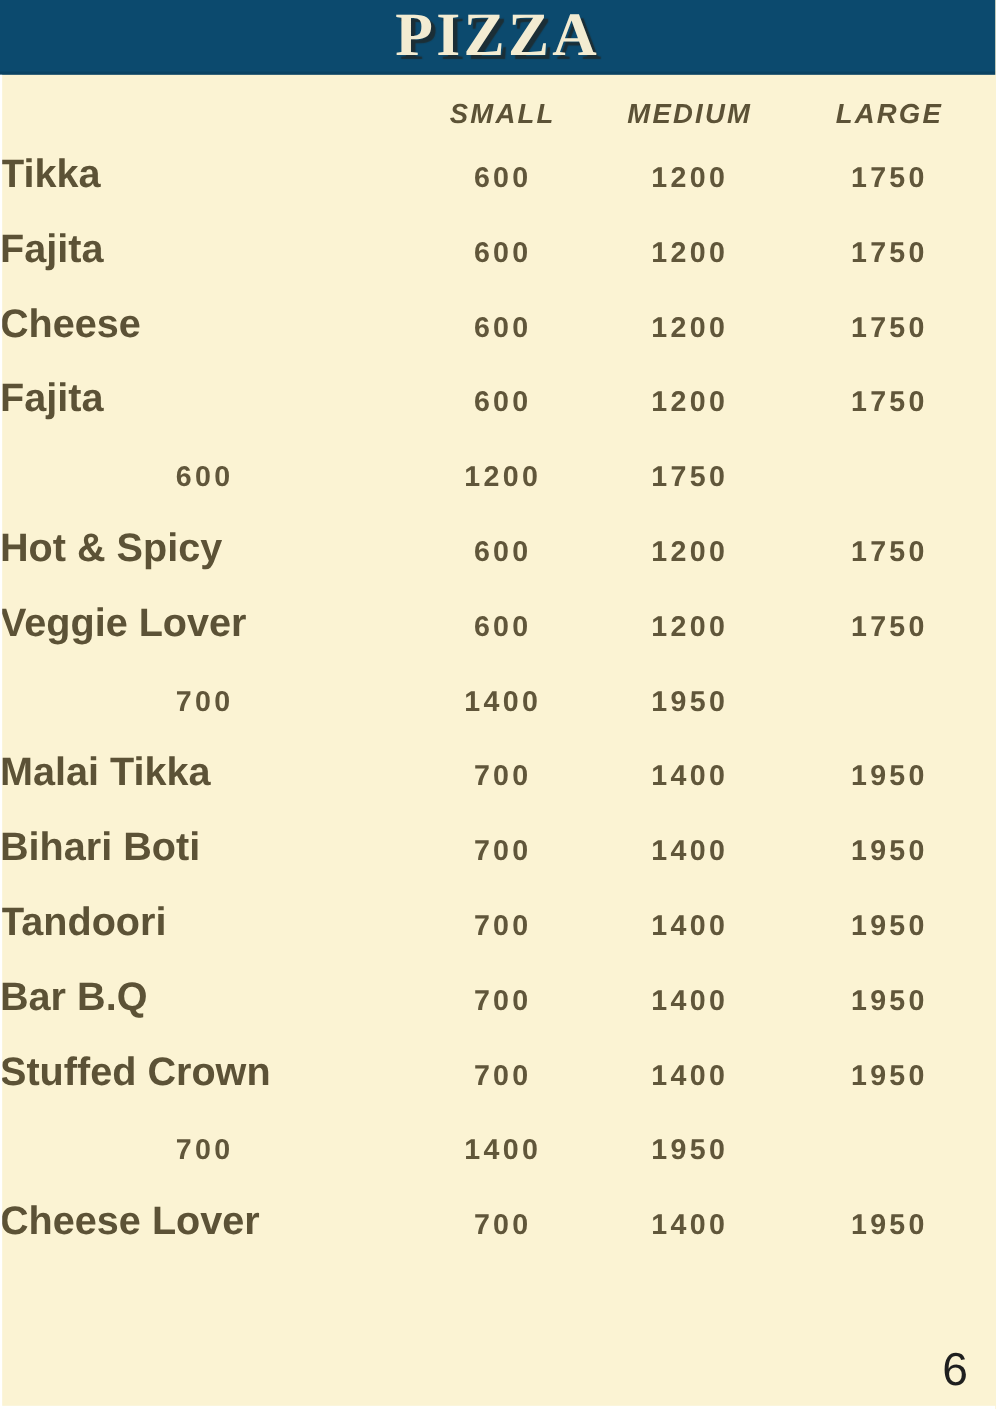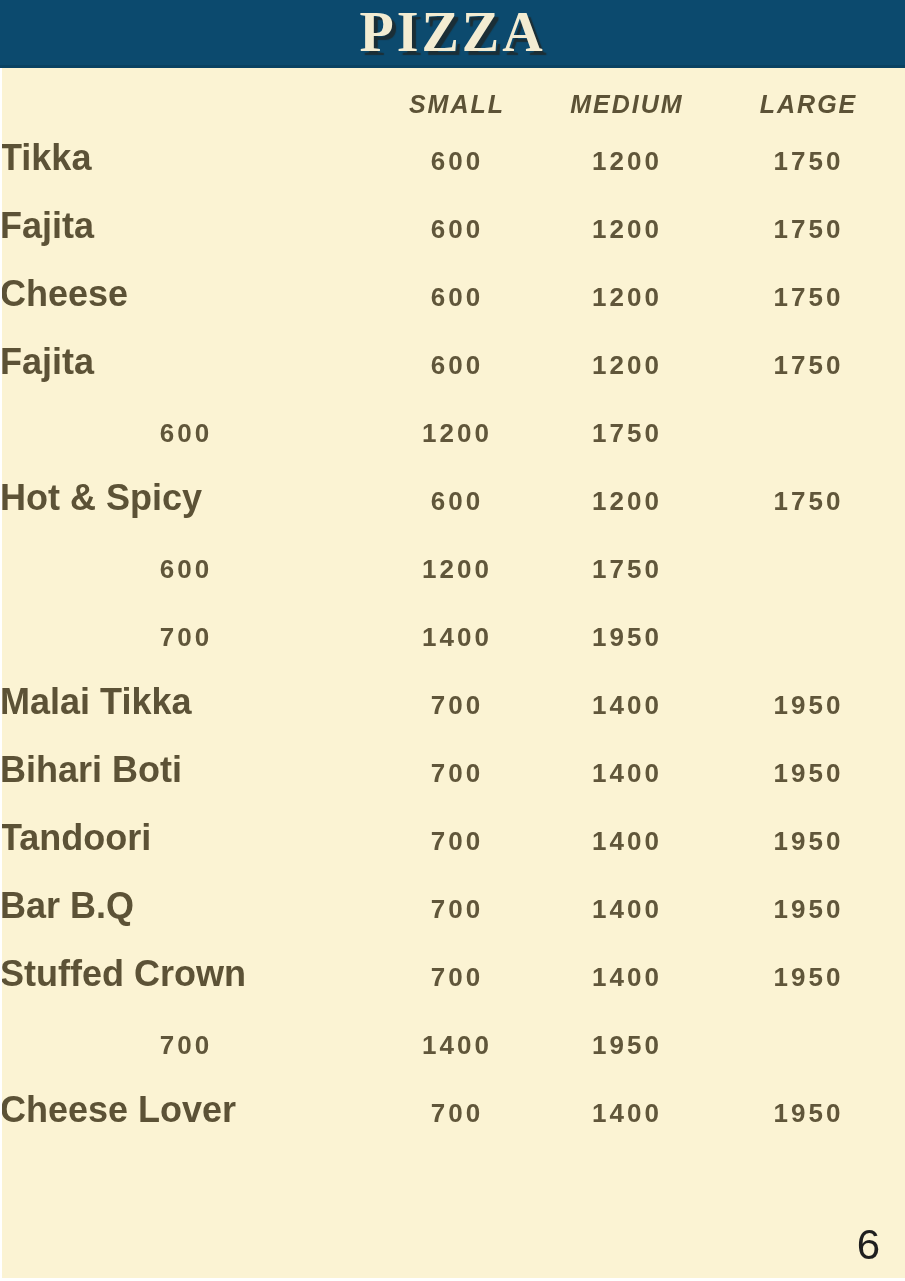--- a/index.html
+++ b/index.html
@@ -129,20 +129,21 @@
     <div class="price">1200</div>
     <div class="price">1750</div>
   </div>
   <div class="grid-row menu-row">
     <div class="item-name">Hot &amp; Spicy</div>
     <div class="price">600</div>
     <div class="price">1200</div>
     <div class="price">1750</div>
   </div>
   <div class="grid-row menu-row">
+    <div class="item-name">Veggie Lover</div>
     <div class="price">600</div>
     <div class="price">1200</div>
     <div class="price">1750</div>
   </div>
   <div class="grid-row menu-row">
     <div class="price">700</div>
     <div class="price">1400</div>
     <div class="price">1950</div>
   </div>
   <div class="grid-row menu-row">

